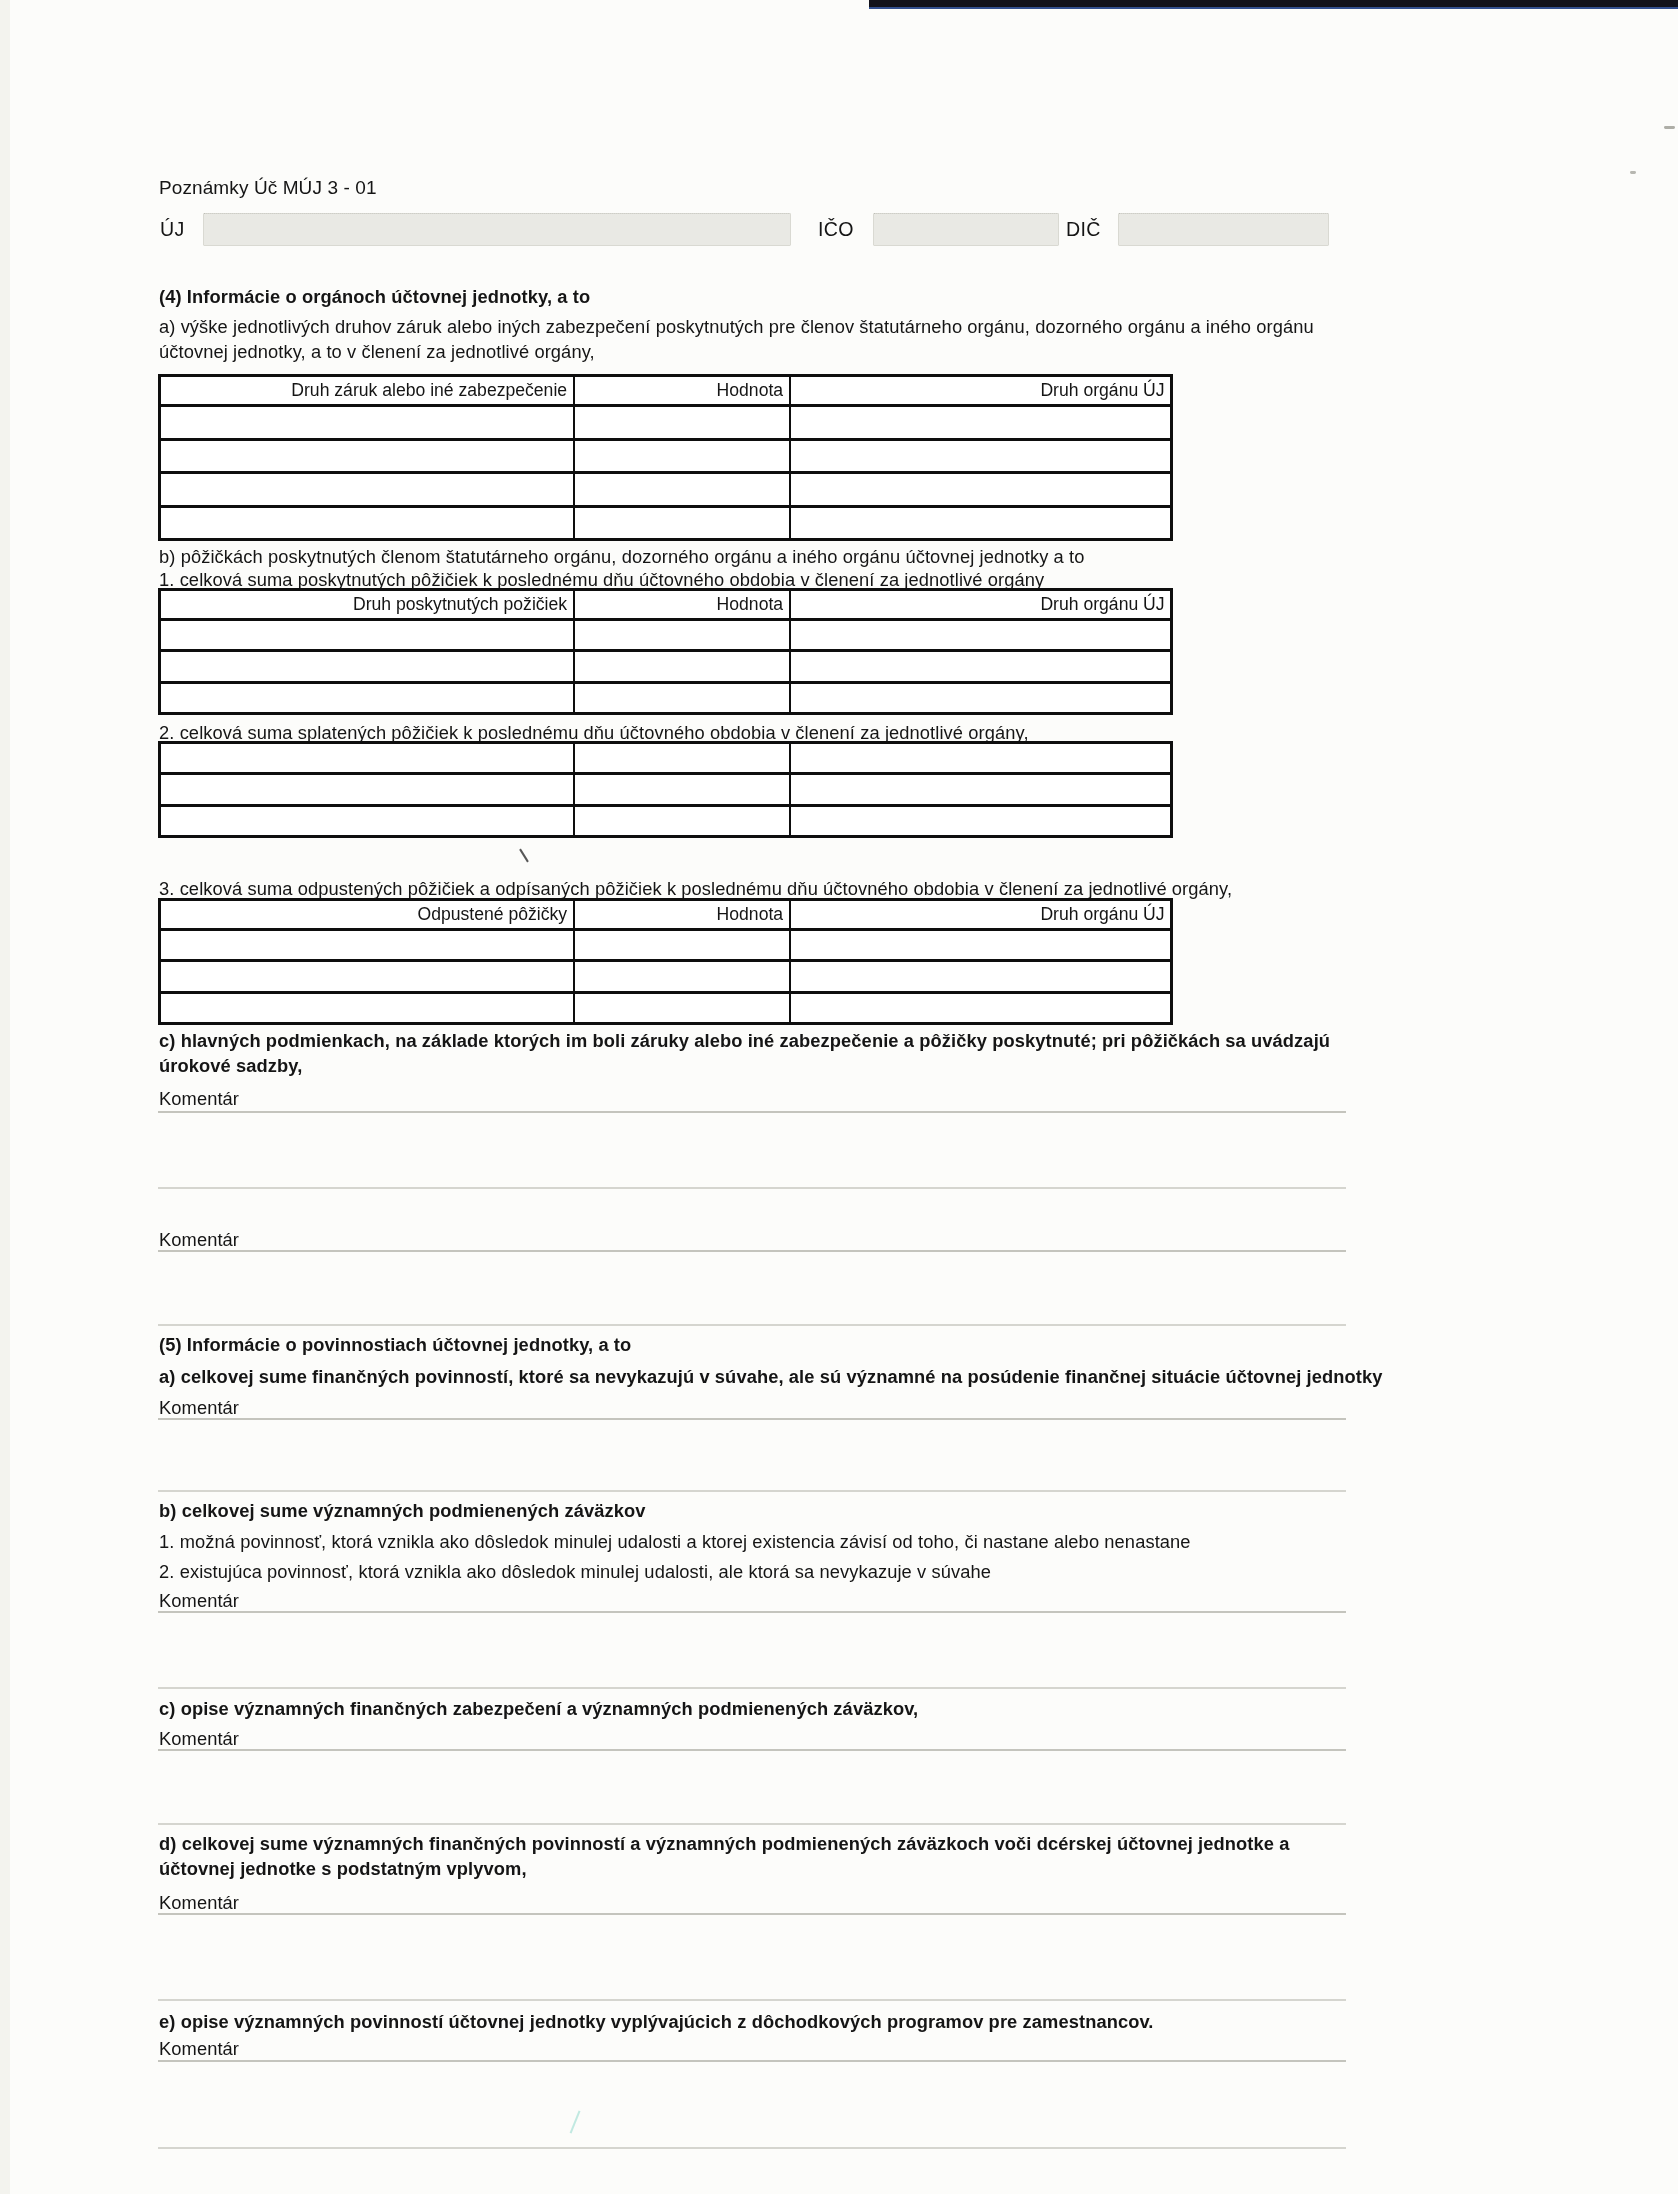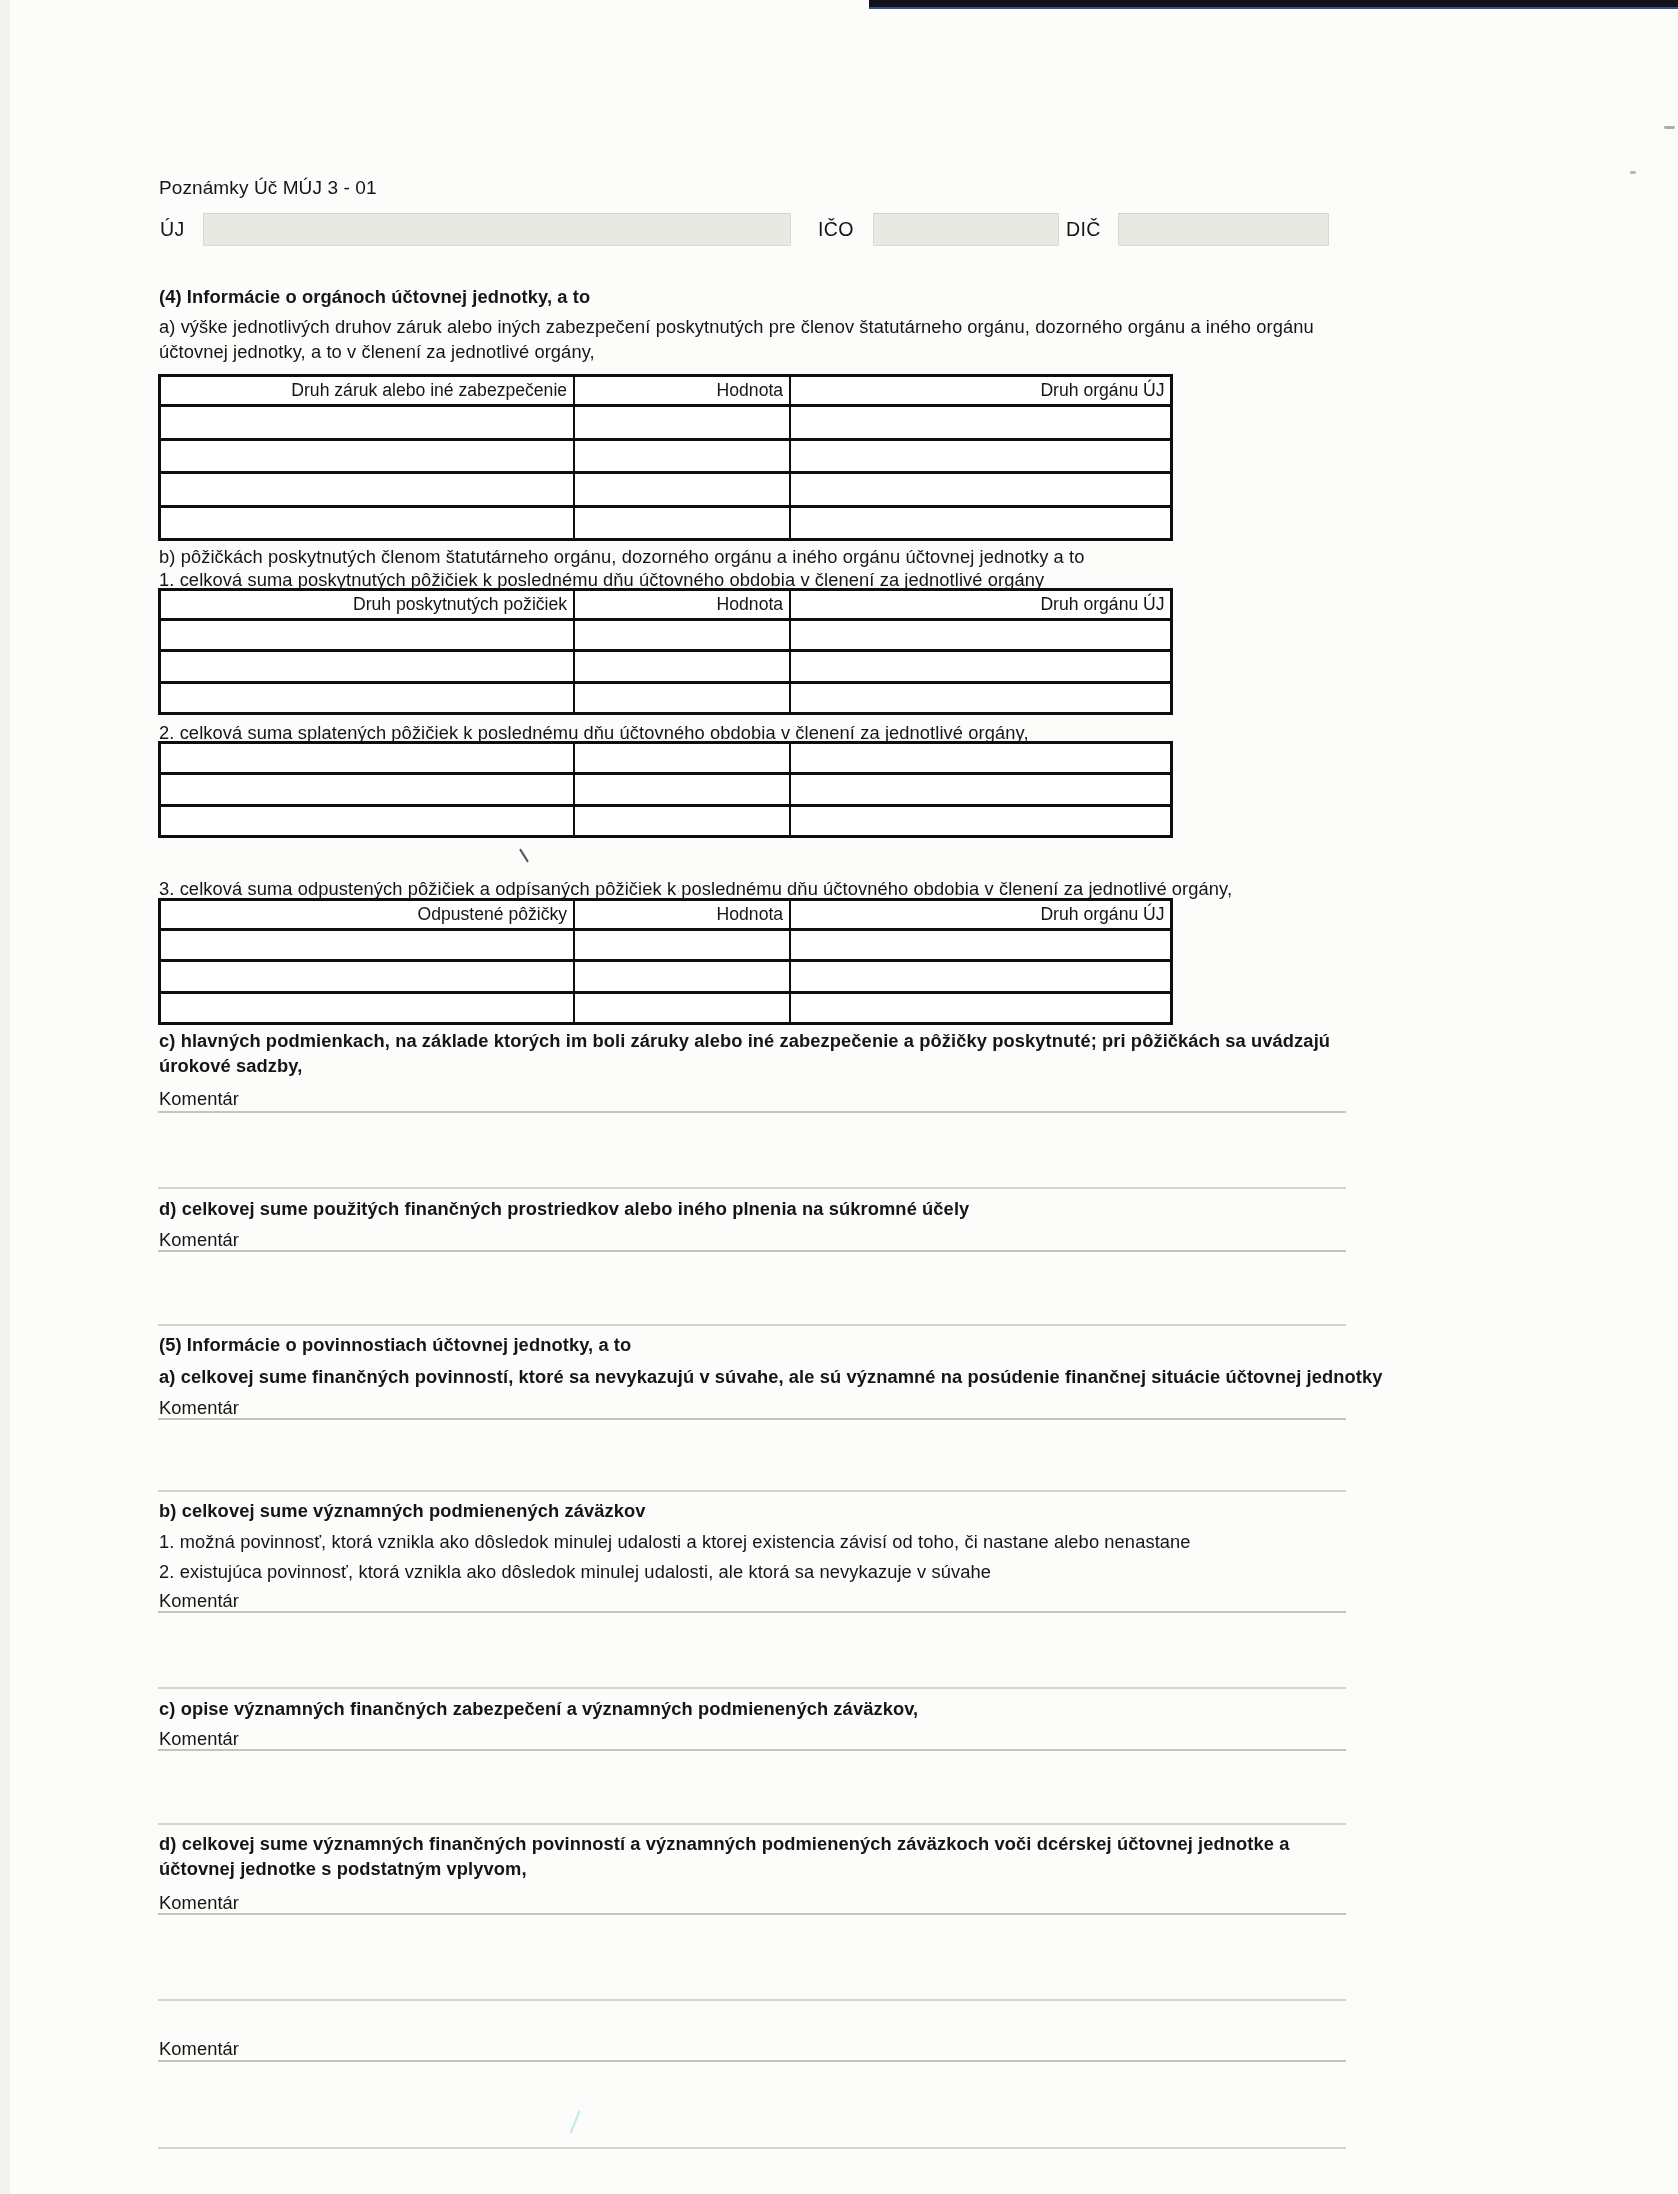--- a/index.html
+++ b/index.html
@@ -179,21 +179,20 @@
             <td></td>
           </tr>
     </tbody>
       </table>
   </div>
 
   <div class="abs t b" style="left:159px;top:1028px;width:1192px;">c) hlavných podmienkach, na základe ktorých im boli záruky alebo iné zabezpečenie a pôžičky poskytnuté; pri pôžičkách sa uvádzajú úrokové sadzby,</div>
   <div class="abs t" style="left:159px;top:1086px;">Komentár</div>
   <div class="abs karea" style="left:158px;top:1111px;width:1188px;height:74px;"></div>
 
-  <div class="abs t b nw" style="left:159px;top:1196px;">d) celkovej sume použitých finančných prostriedkov alebo iného plnenia na súkromné účely</div>
   <div class="abs t" style="left:159px;top:1227px;">Komentár</div>
   <div class="abs karea" style="left:158px;top:1250px;width:1188px;height:72px;"></div>
 
   <div class="abs t b" style="left:159px;top:1332px;">(5) Informácie o povinnostiach účtovnej jednotky, a to</div>
   <div class="abs t b nw" style="left:159px;top:1364px;">a) celkovej sume finančných povinností, ktoré sa nevykazujú v súvahe, ale sú významné na posúdenie finančnej situácie účtovnej jednotky</div>
   <div class="abs t" style="left:159px;top:1395px;">Komentár</div>
   <div class="abs karea" style="left:158px;top:1418px;width:1188px;height:70px;"></div>
 
   <div class="abs t b nw" style="left:159px;top:1498px;">b) celkovej sume významných podmienených záväzkov</div>
   <div class="abs t nw" style="left:159px;top:1529px;">1. možná povinnosť, ktorá vznikla ako dôsledok minulej udalosti a ktorej existencia závisí od toho, či nastane alebo nenastane</div>
@@ -202,17 +201,18 @@
   <div class="abs karea" style="left:158px;top:1611px;width:1188px;height:74px;"></div>
 
   <div class="abs t b nw" style="left:159px;top:1696px;">c) opise významných finančných zabezpečení a významných podmienených záväzkov,</div>
   <div class="abs t" style="left:159px;top:1726px;">Komentár</div>
   <div class="abs karea" style="left:158px;top:1749px;width:1188px;height:72px;"></div>
 
   <div class="abs t b" style="left:159px;top:1831px;width:1192px;">d) celkovej sume významných finančných povinností a významných podmienených záväzkoch voči dcérskej účtovnej jednotke a účtovnej jednotke s podstatným vplyvom,</div>
   <div class="abs t" style="left:159px;top:1890px;">Komentár</div>
   <div class="abs karea" style="left:158px;top:1913px;width:1188px;height:84px;"></div>
 
+  <div class="abs t b nw" style="left:159px;top:2009px;">e) opise významných povinností účtovnej jednotky vyplývajúcich z dôchodkových programov pre zamestnancov.</div>
   <div class="abs t" style="left:159px;top:2036px;">Komentár</div>
   <div class="abs karea" style="left:158px;top:2060px;width:1188px;height:85px;"></div>
 
 </div>
 
 
 </body></html>

